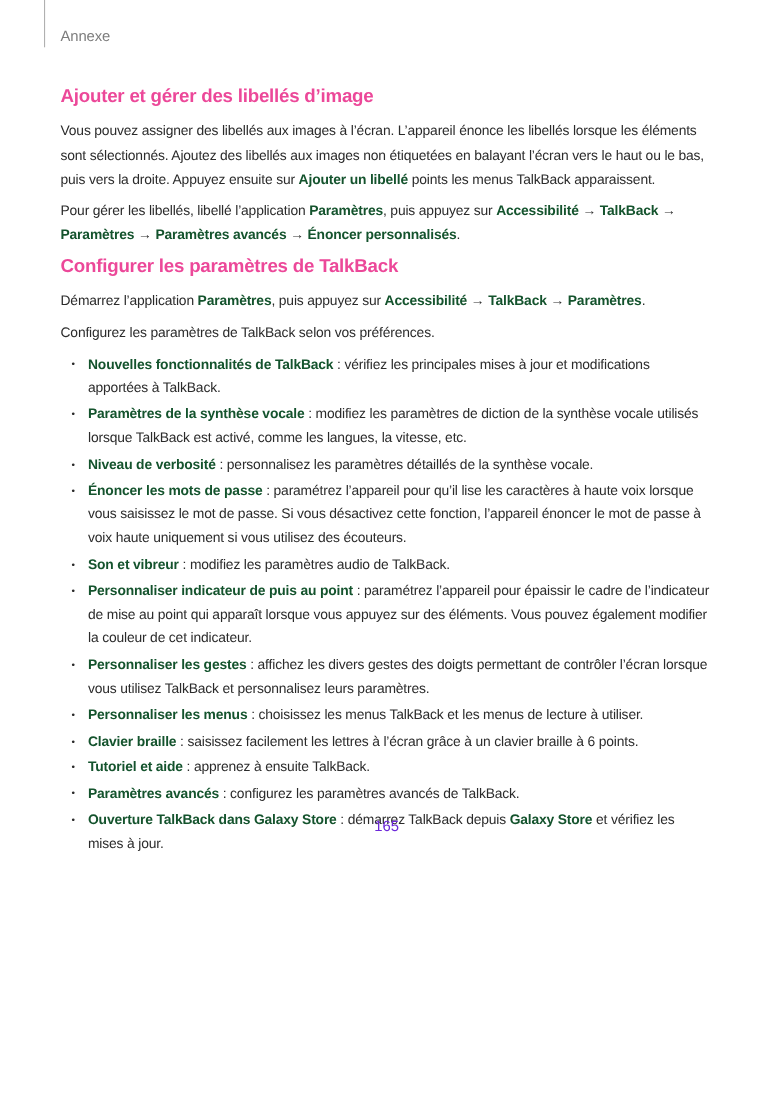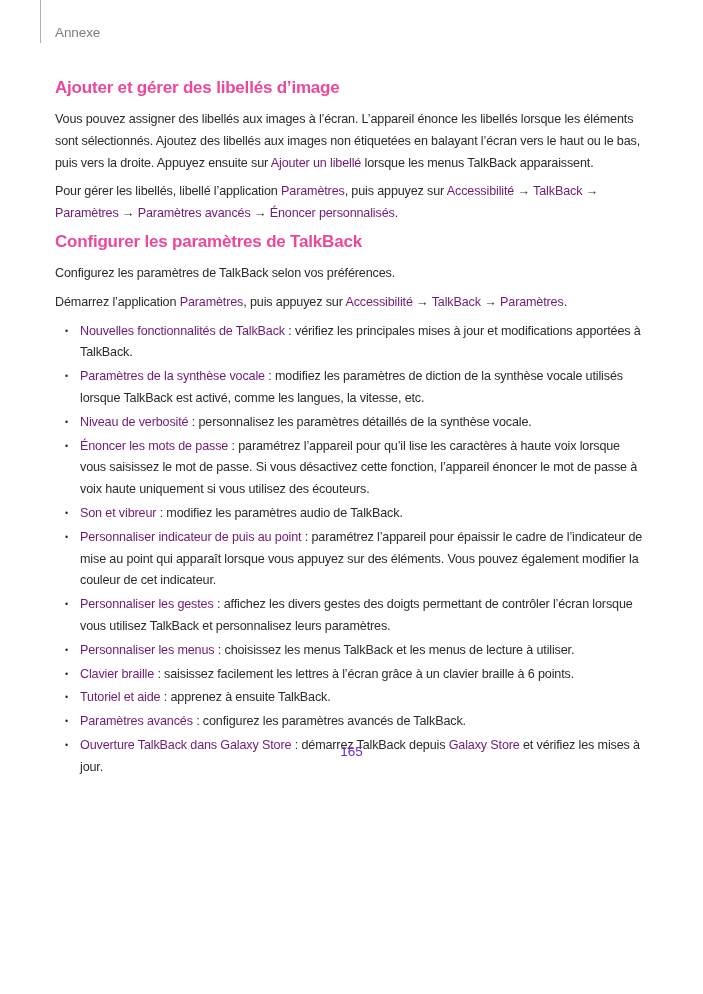--- a/index.html
+++ b/index.html
@@ -48,22 +48,22 @@
   .section-title.second {
   }
   .para {
     margin: 0 0 7px 0;
     font-size: 12.6px;
     line-height: 21.8px;
     letter-spacing: -0.15px;
     color: #2b2b2b;
   }
   .para b, .bullet-text b {
-    font-weight: normal;
-    color: #701a75;
+    font-weight: bold;
+    color: #14532d;
   }
   .bullet-list {
     list-style: none;
     margin: 5px 0 0 0;
     padding: 0;
   }
   .bullet-item {
     display: flex;
     margin: 0 0 2px 0;
     font-size: 12.6px;
@@ -97,26 +97,26 @@
 <body>
 
 <div class="page">
 
   <div class="header-rule"></div>
   <div class="header-label">Annexe</div>
 
   <div class="content">
 
     <h1 class="section-title">Ajouter et gérer des libellés d’image</h1>
-    <p class="para"><span>Vous pouvez assigner des libellés aux images à l’écran. L’appareil énonce les libellés lorsque les éléments sont sélectionnés. Ajoutez des libellés aux images non étiquetées en balayant l’écran vers le haut ou le bas, puis vers la droite. Appuyez ensuite sur </span><b>Ajouter un libellé</b><span> lorsque les menus TalkBack apparaissent.</span></p>
+    <p class="para"><span>Vous pouvez assigner des libellés aux images à l’écran. L’appareil énonce les libellés lorsque les éléments sont sélectionnés. Ajoutez des libellés aux images non étiquetées en balayant l’écran vers le haut ou le bas, puis vers la droite. Appuyez ensuite sur </span><b>Ajouter un libellé</b><span> points les menus TalkBack apparaissent.</span></p>
     <p class="para"><span>Pour gérer les libellés, libellé l’application </span><b>Paramètres</b><span>, puis appuyez sur </span><b>Accessibilité</b><span> → </span><b>TalkBack</b><span> → </span><b>Paramètres</b><span> → </span><b>Paramètres avancés</b><span> → </span><b>Énoncer personnalisés</b><span>.</span></p>
 
     <h1 class="section-title second">Configurer les paramètres de TalkBack</h1>
+    <p class="para"><span>Démarrez l’application </span><b>Paramètres</b><span>, puis appuyez sur </span><b>Accessibilité</b><span> → </span><b>TalkBack</b><span> → </span><b>Paramètres</b><span>.</span></p>
     <p class="para"><span>Configurez les paramètres de TalkBack selon vos préférences.</span></p>
-    <p class="para"><span>Démarrez l’application </span><b>Paramètres</b><span>, puis appuyez sur </span><b>Accessibilité</b><span> → </span><b>TalkBack</b><span> → </span><b>Paramètres</b><span>.</span></p>
 
     <ul class="bullet-list">
       <li class="bullet-item">
         <span class="bullet-dot">•</span>
         <span class="bullet-text"><b>Nouvelles fonctionnalités de TalkBack</b><span> : vérifiez les principales mises à jour et modifications apportées à TalkBack.</span></span>
       </li>
       <li class="bullet-item">
         <span class="bullet-dot">•</span>
         <span class="bullet-text"><b>Paramètres de la synthèse vocale</b><span> : modifiez les paramètres de diction de la synthèse vocale utilisés lorsque TalkBack est activé, comme les langues, la vitesse, etc.</span></span>
       </li>

